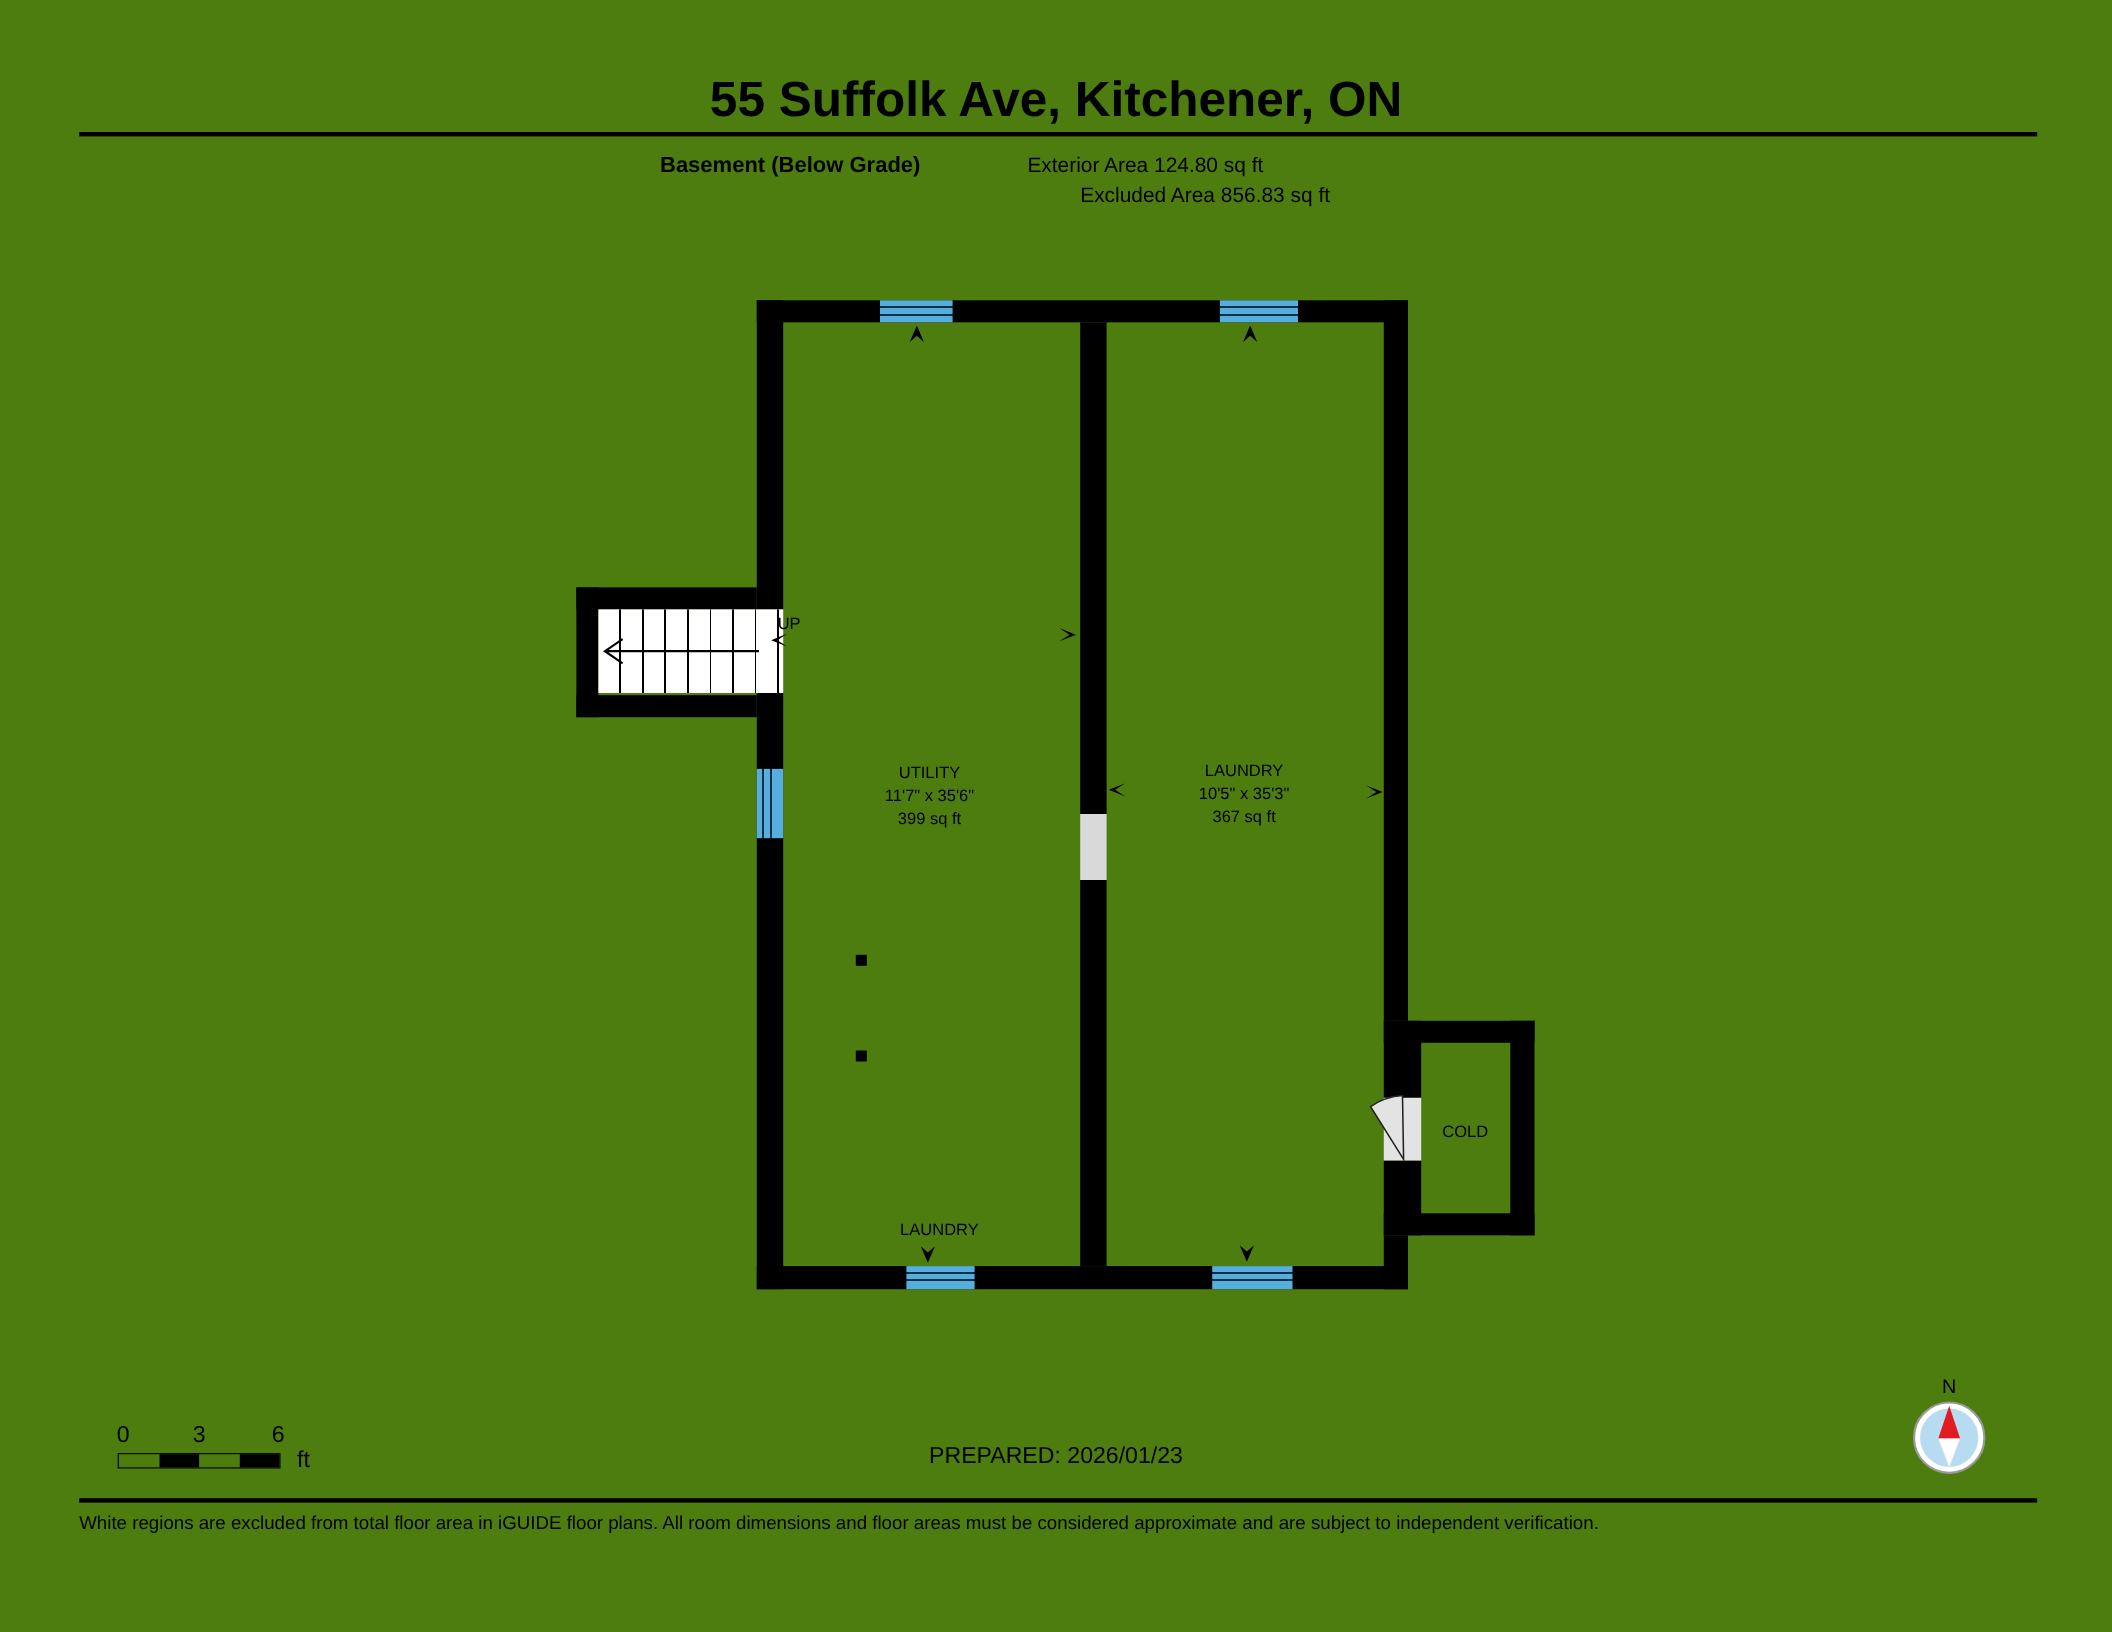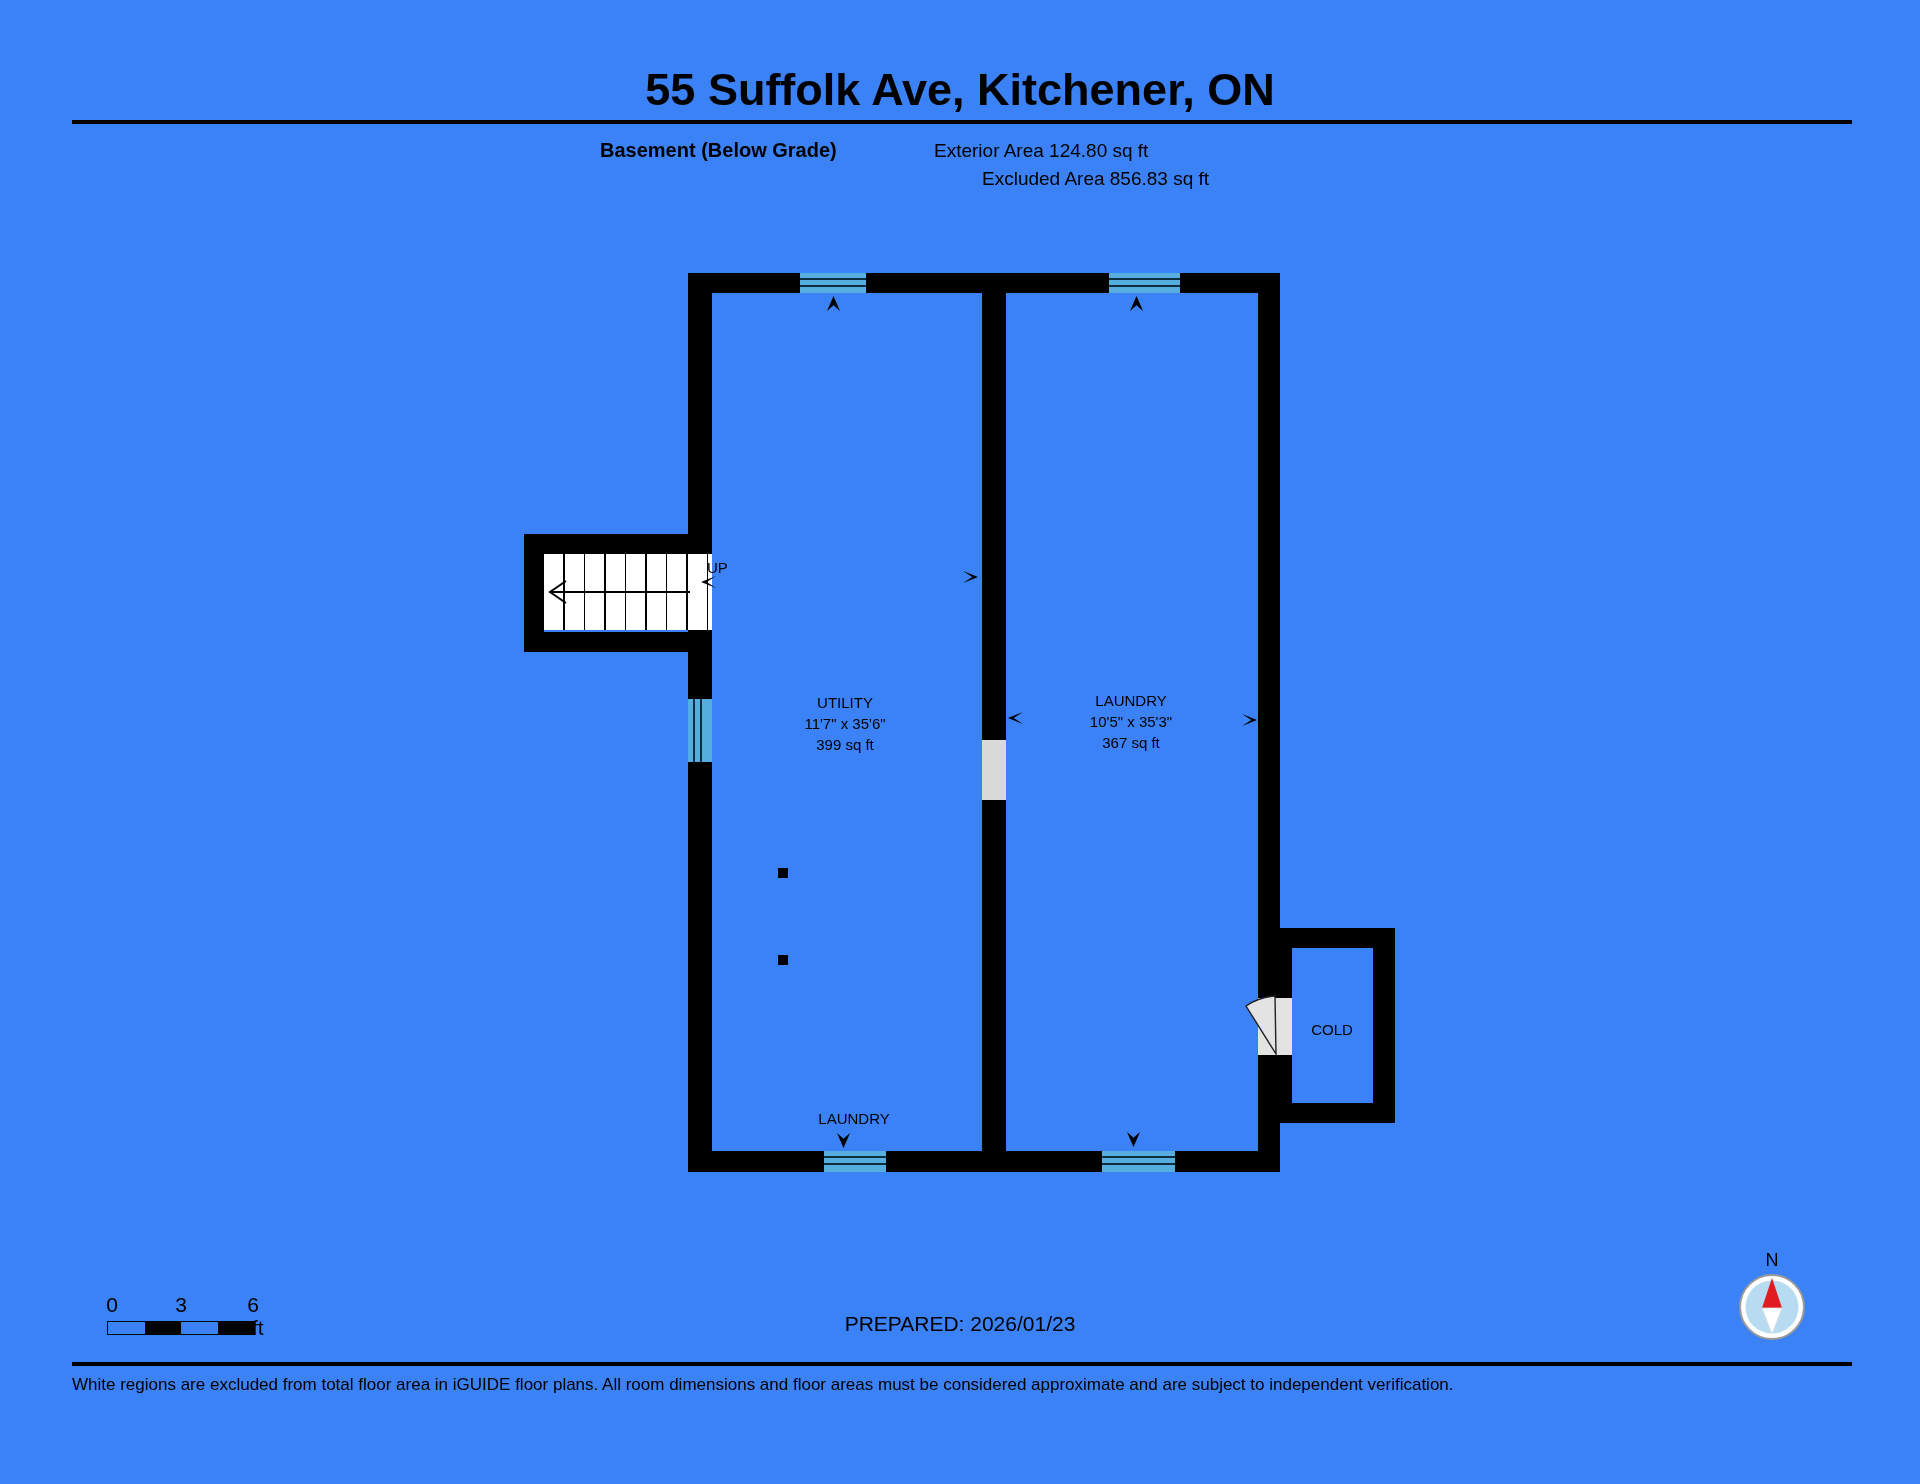--- a/index.html
+++ b/index.html
@@ -1,17 +1,17 @@
 <!DOCTYPE html>
 <html><head>
 <meta charset="utf-8">
 <style>
   html,body{margin:0;padding:0;background:#fff;}
   #page{
-    position:relative;width:1920px;height:1484px;background:#3b82f6;
+    position:relative;width:1920px;height:1484px;background:#4d7c0f;
     font-family:"Liberation Sans",sans-serif;color:#000;overflow:hidden;
   }
   .abs{position:absolute;}
   
   #title{left:0;right:0;top:64px;text-align:center;font-size:45px;font-weight:bold;letter-spacing:0;}
   #header-rule{left:72px;top:120px;width:1780px;height:3.5px;background:#000;}
   #floor-label{left:600px;top:139px;width:362px;text-align:left;font-size:20px;font-weight:bold;}
   #area-line1{left:934px;top:140px;font-size:19px;}
   #area-line2{left:982px;top:168px;font-size:19px;}
   
@@ -28,21 +28,21 @@
   #stairs{left:544px;top:554px;width:168px;height:76px;background:#fff;
     background-image:repeating-linear-gradient(to right,transparent 0,transparent 19px,#000 19px,#000 20.5px);}
   #up-label{left:707px;top:559px;font-size:15px;font-weight:normal;}
   #opening-mid{left:982px;top:740px;width:24px;height:60px;background:#d9d9d9;}
   #opening-cold{left:1258px;top:998px;width:34px;height:57px;background:#e3e3e3;}
   
   .tick{position:absolute;top:1293px;font-size:21px;transform:translateX(-50%);}
   #scale-bar{left:107px;top:1321px;width:146px;height:12px;border:1.5px solid #000;display:flex;}
   #scale-bar .seg{flex:1;}
   #scale-bar .seg.b{background:#000;}
-  #scale-unit{left:252px;top:1316px;font-size:21px;}
+  #scale-unit{left:270px;top:1316px;font-size:21px;}
   #prepared{left:0;right:0;top:1312px;text-align:center;font-size:21px;}
   #footer-rule{left:72px;top:1362px;width:1780px;height:4px;background:#000;}
   #disclaimer{left:72px;top:1375px;font-size:17px;}
   #watermark{left:575px;top:1402px;width:762px;height:31px;
     background:linear-gradient(90deg,rgba(217,217,217,0),#d9d9d9 3%,#d9d9d9 97%,rgba(217,217,217,0));
     display:flex;align-items:center;justify-content:center;}
   #watermark span{font-size:30px;color:rgba(255,255,255,0.92);white-space:nowrap;transform:scaleX(0.97);}
 </style>
 </head>
 <body>

